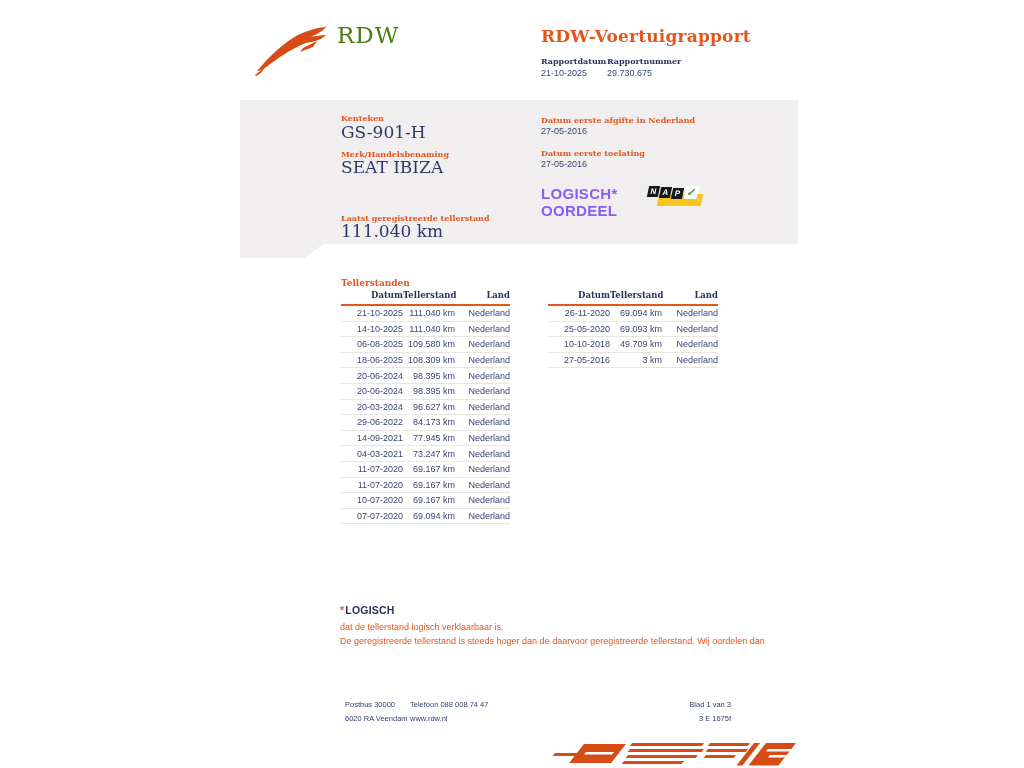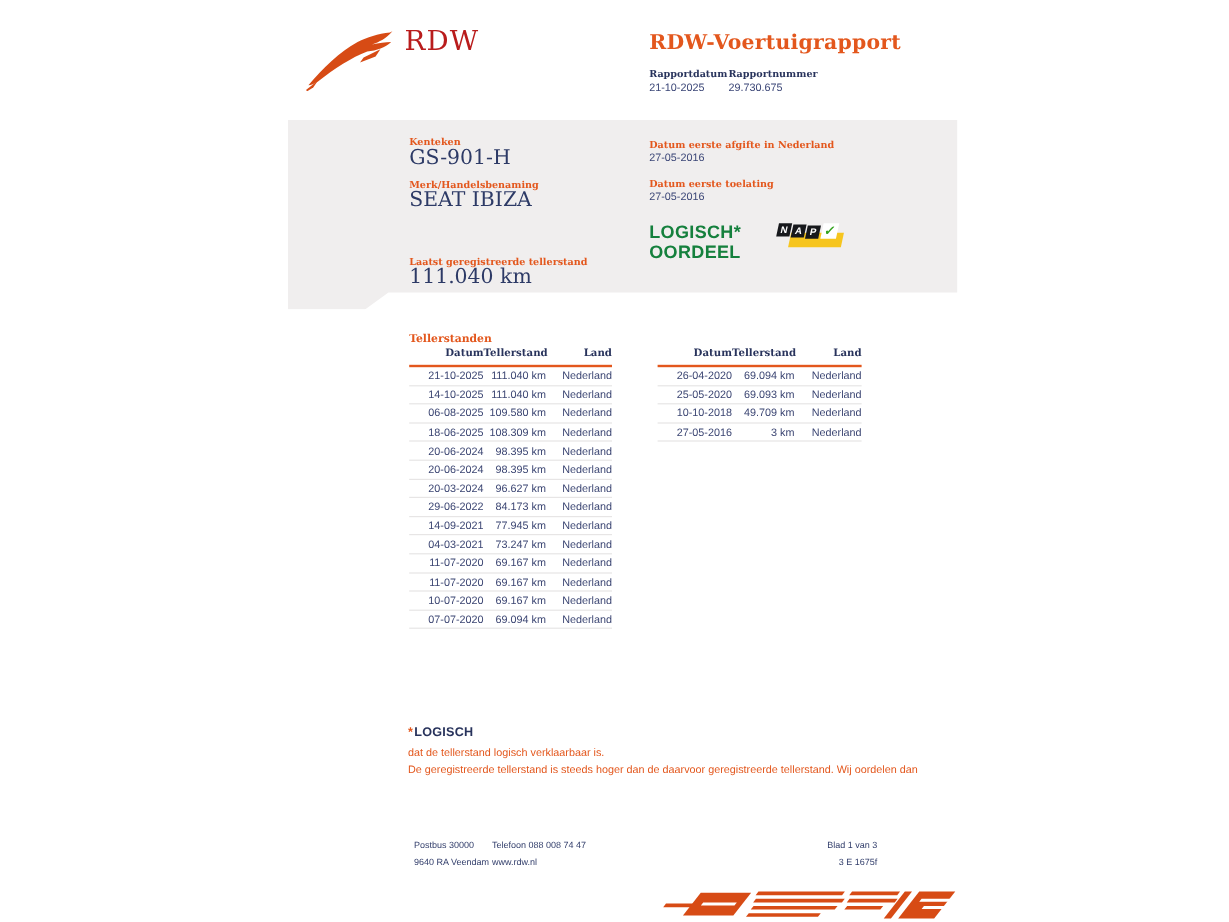--- a/index.html
+++ b/index.html
@@ -5,21 +5,21 @@
   html,body{margin:0;padding:0;}
   body{
     width:1024px;height:768px;position:relative;overflow:hidden;
     background:#ffffff;font-family:"Liberation Sans",sans-serif;
   }
   .abs{position:absolute;}
 
   
   .logo-text{
     left:337px;top:22px;font-family:"DejaVu Serif",serif;
-    font-size:23px;color:#b91c1c;letter-spacing:1px;
+    font-size:23px;color:#4d7c0f;letter-spacing:1px;
   }
   .doc-title{
     left:541px;top:26px;font-family:"DejaVu Serif",serif;font-weight:bold;
     font-size:17px;color:#e3571d;letter-spacing:0.2px;
   }
   .meta-label{
     font-family:"DejaVu Serif",serif;font-weight:bold;
     font-size:8px;color:#28335c;text-align:right;
   }
   .meta-value{font-size:9px;color:#3b4677;}
@@ -31,21 +31,21 @@
   }
   .lbl-orange{
     font-family:"DejaVu Serif",serif;font-weight:bold;
     font-size:8px;color:#e3571d;
   }
   .serif-value{
     font-family:"DejaVu Serif",serif;font-size:17px;color:#2d3a66;
   }
   .sans-value{font-size:9px;color:#3b4677;}
   .oordeel{
-    font-size:15px;font-weight:bold;color:#15803d;line-height:17px;
+    font-size:15px;font-weight:bold;color:#8b5cf6;line-height:17px;
     letter-spacing:0.3px;
   }
 
   
   .nap{left:408px;top:85px;width:56px;height:26px;}
   .nap-yellow{
     position:absolute;left:10px;top:9px;width:44px;height:12px;
     background:#f6c51e;transform:skewX(-12deg);
   }
   .nap-box{
@@ -215,21 +215,21 @@
     </div>
 </div>
 
 <div class="abs t-table" style="left:548px;top:290px;width:170px;">
   <div class="t-head">
     <span class="c-datum">Datum</span>
     <span class="c-tell">Tellerstand</span>
     <span class="c-land">Land</span>
   </div>
   <div class="t-row">
-      <span class="c-datum">26-04-2020</span>
+      <span class="c-datum">26-11-2020</span>
       <span class="c-tell">69.094 km</span>
       <span class="c-land">Nederland</span>
     </div>
     <div class="t-row">
       <span class="c-datum">25-05-2020</span>
       <span class="c-tell">69.093 km</span>
       <span class="c-land">Nederland</span>
     </div>
     <div class="t-row">
       <span class="c-datum">10-10-2018</span>
@@ -246,21 +246,21 @@
 <div class="abs expl-head">
   <span class="expl-ast">*</span><span>LOGISCH</span>
 </div>
 <div class="abs expl-body">
   <div>dat de tellerstand logisch verklaarbaar is.</div>
   <div>De geregistreerde tellerstand is steeds hoger dan de daarvoor geregistreerde tellerstand. Wij oordelen dan</div>
 </div>
 
 <div class="abs footer-col" style="left:345px;top:698px;">
   <div>Postbus 30000</div>
-  <div>9640 RA Veendam</div>
+  <div>6020 RA Veendam</div>
 </div>
 <div class="abs footer-col" style="left:410px;top:698px;">
   <div>Telefoon 088 008 74 47</div>
   <div>www.rdw.nl</div>
 </div>
 <div class="abs footer-col footer-right" style="left:600px;top:698px;width:131px;">
   <div>Blad 1 van 3</div>
   <div>3 E 1675f</div>
 </div>
 

